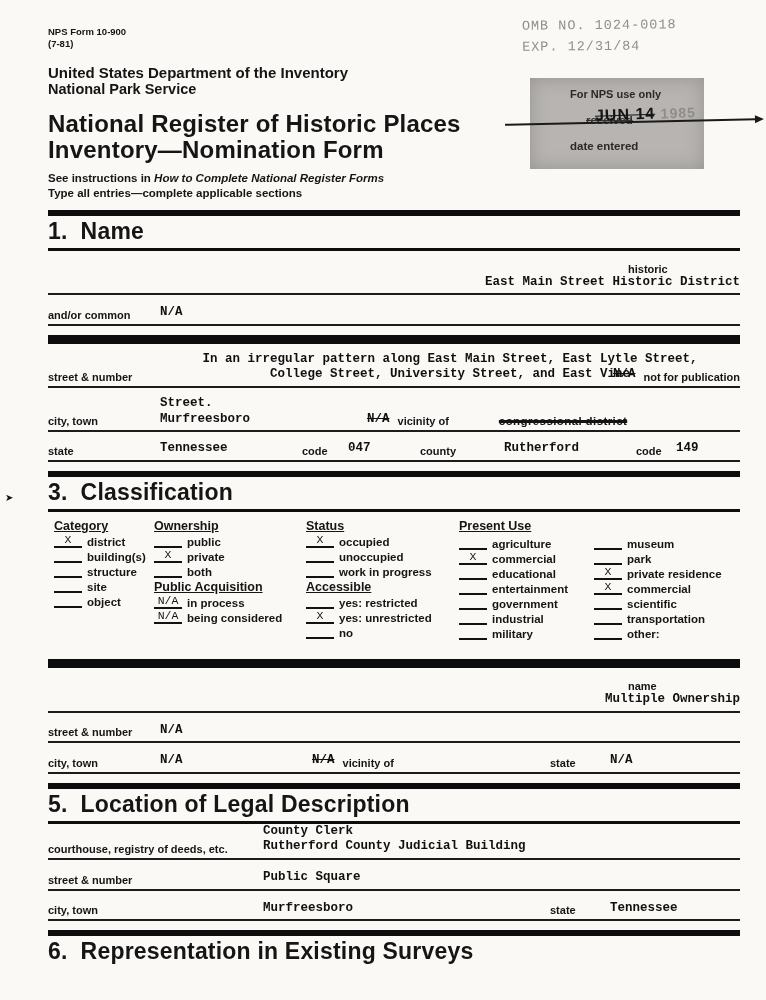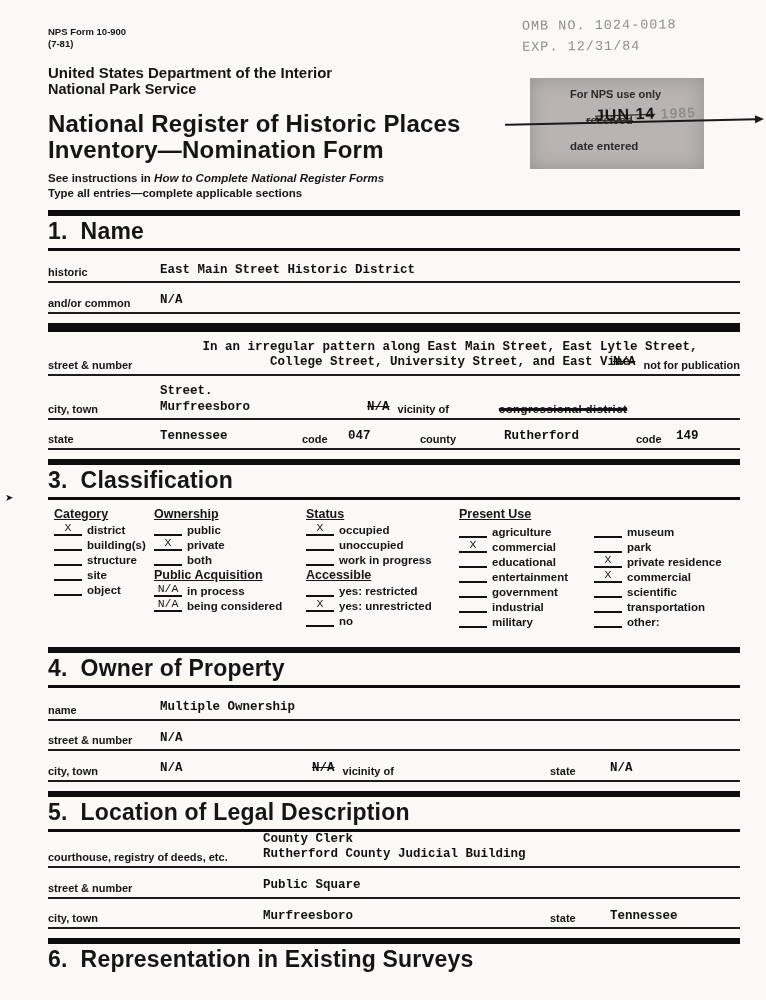--- a/index.html
+++ b/index.html
@@ -42,21 +42,21 @@
        padding-bottom:3px;font-size:11px;font-weight:bold;}
   .lbl{flex-shrink:0;}
   .typed{font-family:"Liberation Mono","DejaVu Sans Mono",monospace;font-size:12.5px;font-weight:bold;
        color:#101010;white-space:nowrap;line-height:1.25;}
   .strike{text-decoration:line-through;}
   .redact{font-weight:bold;letter-spacing:.4px;text-decoration:line-through;text-decoration-thickness:3px;color:#141414;font-size:11.5px;}
   .w112{width:112px;} .w142{width:142px;} .w152{width:152px;} .w46{width:46px;} .w72{width:72px;}
   .w84{width:84px;} .w132{width:132px;} .w40{width:40px;} .w215{width:215px;}
   .grow{flex:1;text-align:center;}
   .rgt{position:absolute;right:0;bottom:3px;display:flex;align-items:flex-end;gap:8px;}
-  .mt12{margin-top:12px;} .mt10{margin-top:10px;} .mt9{margin-top:9px;} .mt8{margin-top:8px;}
+  .mt12{margin-top:12px;flex-direction:column;} .mt10{margin-top:10px;} .mt9{margin-top:9px;} .mt8{margin-top:8px;}
   
   .mk{display:inline-block;min-width:24px;padding:0 2px;text-align:center;border-bottom:2px solid #121212;
       font-family:"Liberation Mono","DejaVu Sans Mono",monospace;font-size:11.5px;font-weight:normal;
       line-height:10px;height:11px;margin-right:5px;white-space:nowrap;}
   
   .cls{display:flex;padding:6px 0 8px 6px;}
   .cls .colhead{font-size:12.5px;font-weight:bold;margin:1px 0 2px;text-decoration:underline;}
   .ck{display:flex;align-items:flex-end;margin:2px 0;font-size:11.5px;font-weight:bold;line-height:12px;}
   .col-cat{width:100px;} .col-own{width:152px;} .col-sta{width:153px;} .col-pre{flex:1;}
   .pre-grid{display:flex;} .pre-c1{width:135px;} .pre-c2{flex:1;}
@@ -86,21 +86,21 @@
     <span class="md strike">JUN 14</span>
     <span class="yr">1985</span>
   </div>
   <div class="arrow"></div>
 
   <div class="margin-mark">➤</div>
 
   <div class="inner">
 
     <div class="agency">
-      <div>United States Department of the Interior</div>
+      <div>United States Department of the Inventory</div>
       <div class="l2">National Park Service</div>
     </div>
     <div class="main-title">
       <div>National Register of Historic Places</div>
       <div>Inventory—Nomination Form</div>
     </div>
     <div class="instr">
       <div><span>See instructions in </span><span class="it">How to Complete National Register Forms</span></div>
       <div>Type all entries—complete applicable sections</div>
     </div>
@@ -315,21 +315,20 @@
                 <span class="mk"></span>
                 <span>other:</span>
               </div>
             </div>
         </div>
       </div>
     </div>
 
     <div class="sec">
       <div class="barA"></div>
-      <h2><span class="num">4.</span><span>Owner of Property</span></h2>
       <div class="barB"></div>
     </div>
     <div class="row mt12">
       <span class="lbl w112">name</span>
       <span class="typed">Multiple Ownership</span>
     </div>
     <div class="row mt10">
       <span class="lbl w112">street &amp; number</span>
       <span class="typed">N/A</span>
     </div>

